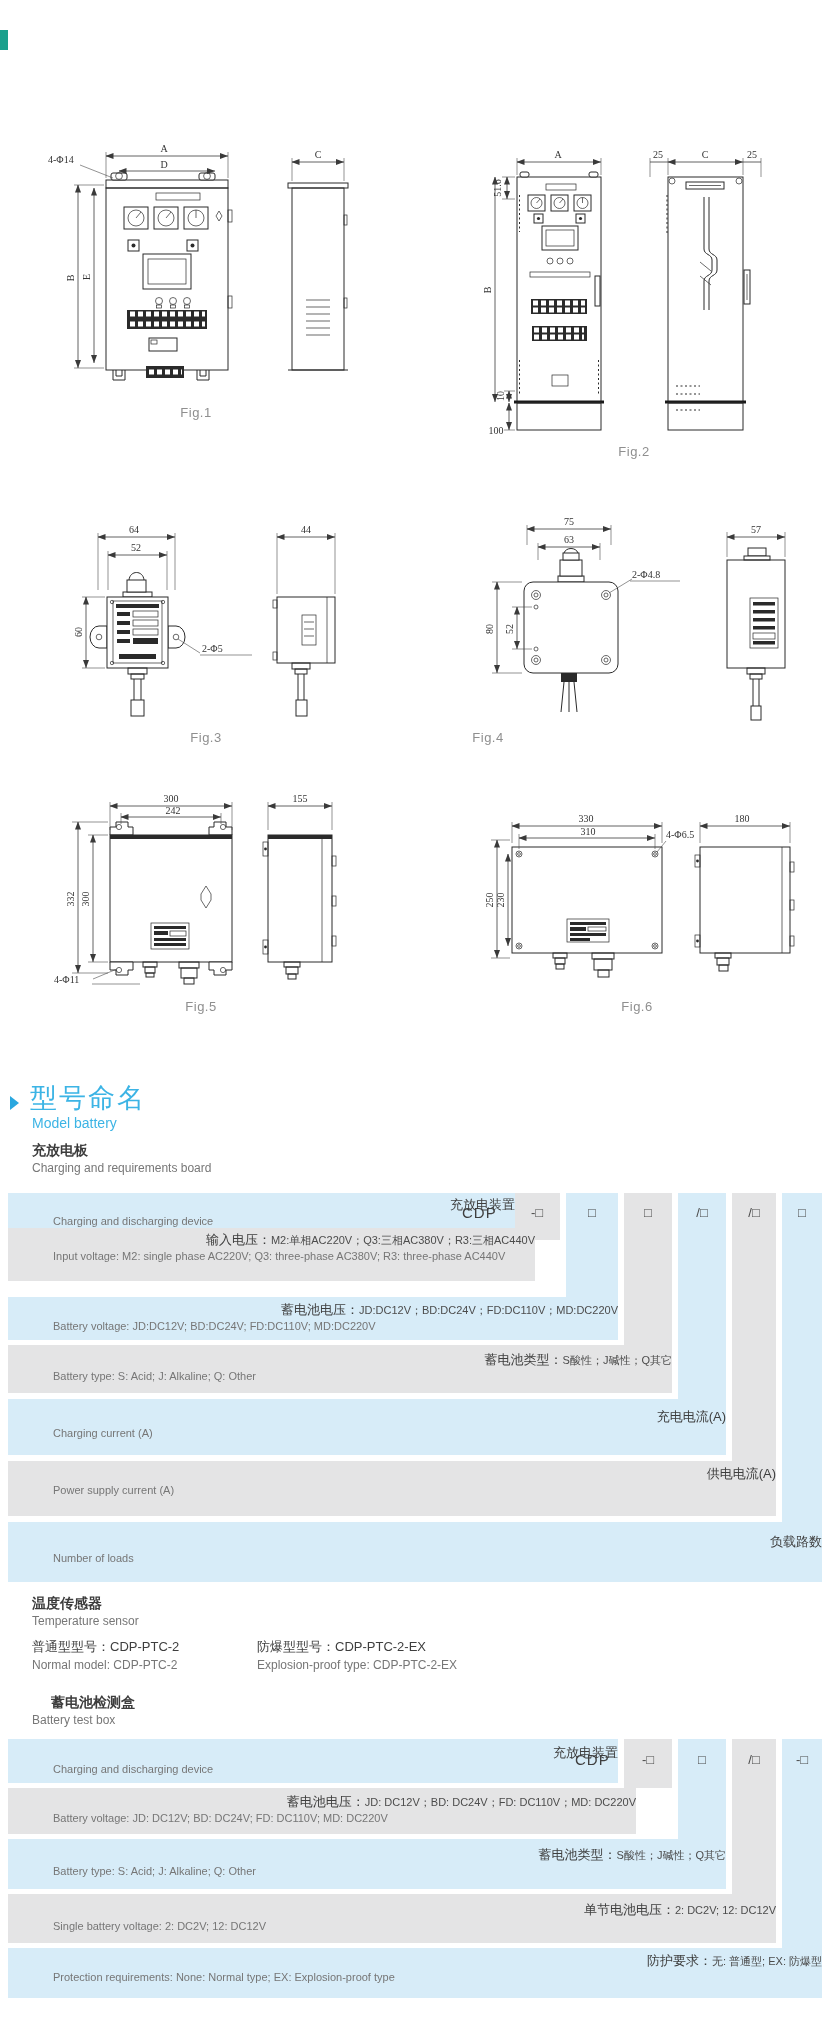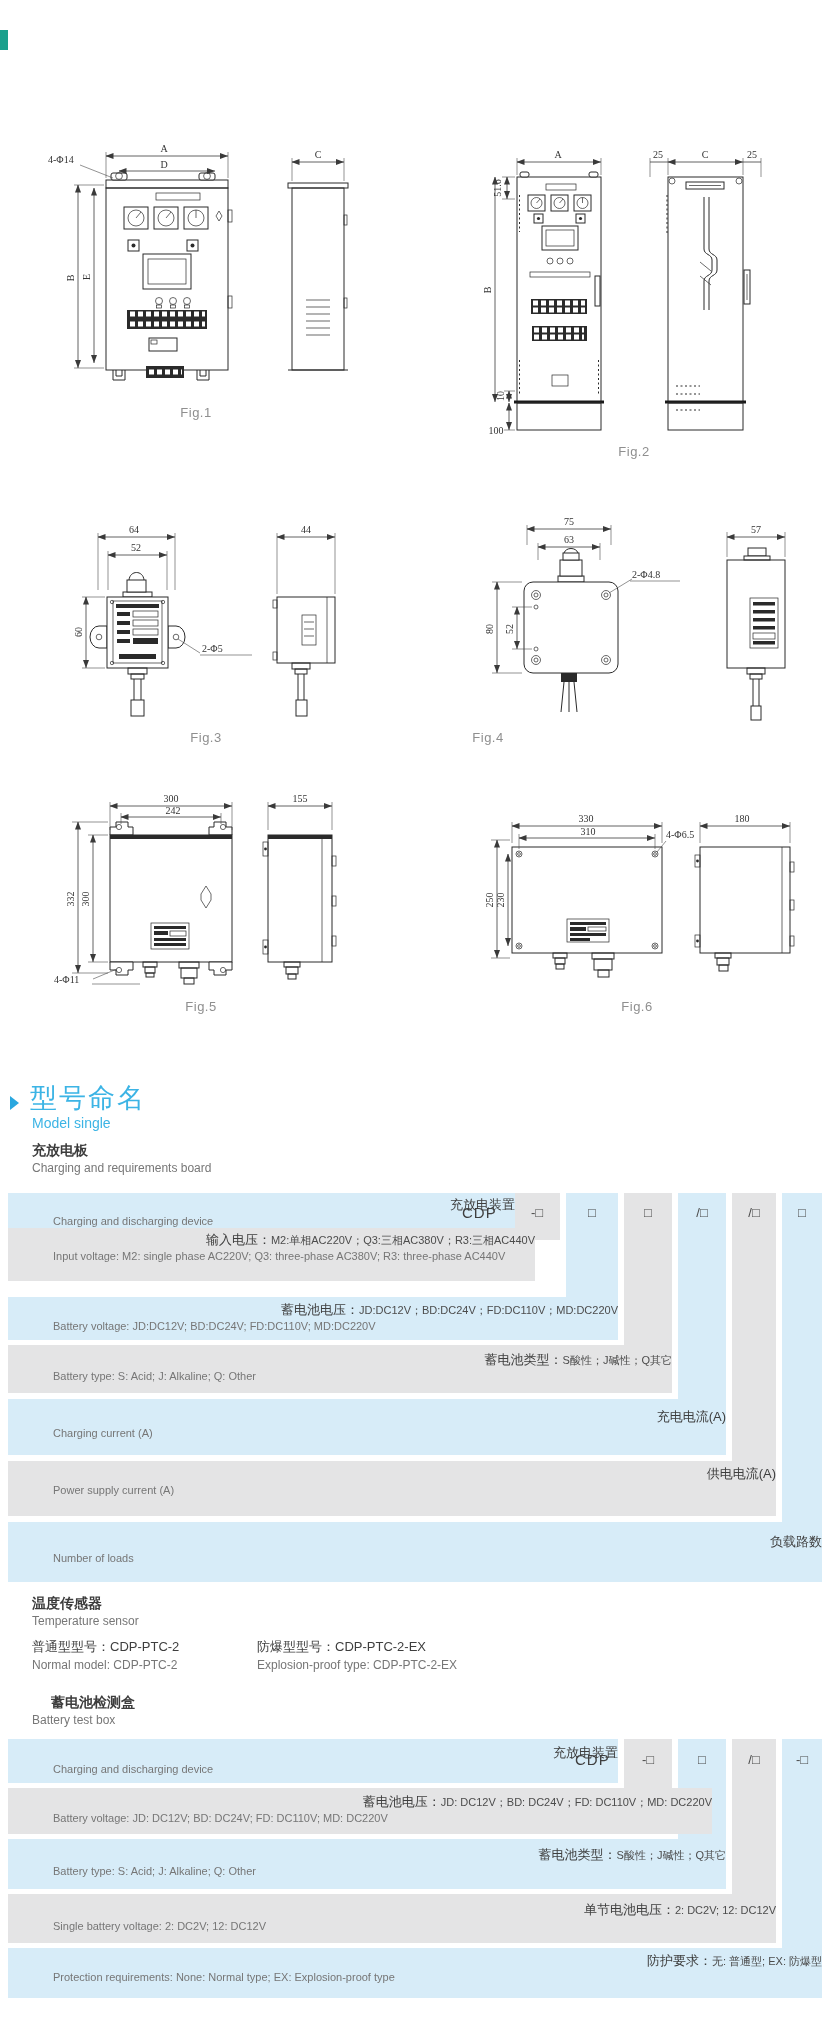--- a/index.html
+++ b/index.html
@@ -488,21 +488,21 @@
       <line class="ext" x1="700" y1="843" x2="700" y2="822"></line>
       <line class="ext" x1="790" y1="843" x2="790" y2="822"></line>
       <line class="dim" x1="700" y1="826" x2="790" y2="826" marker-start="url(#mb)" marker-end="url(#ma)"></line>
       <text class="dt" x="742" y="822" text-anchor="middle">180</text>
     </g>
     <text class="cap" x="637" y="1011" text-anchor="middle">Fig.6</text>
   </svg>
 
   <div class="abs sec-arrow" style="left:10px;top:1096px;"></div>
   <div class="abs sec-title" style="left:30px;top:1080px;">型号命名</div>
-  <div class="abs sec-sub" style="left:32px;top:1115px;">Model single</div>
+  <div class="abs sec-sub" style="left:32px;top:1115px;">Model battery</div>
 
   <div class="abs h-zh" style="left:32px;top:1142px;">充放电板</div>
   <div class="abs h-en" style="left:32px;top:1161px;">Charging and requirements board</div>
 
   <div>
 
     <div class="abs band-gray" style="left:515px;top:1193px;width:45px;height:47px;"></div>
     <div class="abs band-blue" style="left:566px;top:1193px;width:52px;height:104px;"></div>
     <div class="abs band-gray" style="left:624px;top:1193px;width:48px;height:152px;"></div>
     <div class="abs band-blue" style="left:678px;top:1193px;width:48px;height:206px;"></div>
@@ -560,21 +560,21 @@
   <div>
     <div class="abs band-gray" style="left:624px;top:1739px;width:48px;height:49px;"></div>
     <div class="abs band-blue" style="left:678px;top:1739px;width:48px;height:100px;"></div>
     <div class="abs band-gray" style="left:732px;top:1739px;width:44px;height:155px;"></div>
     <div class="abs band-blue" style="left:782px;top:1739px;width:40px;height:209px;"></div>
 
     <div class="nrow band-blue" style="left:8px;top:1739px;width:610px;height:44px;padding-top:6px;">
       <div class="zh"><span>充放电装置</span><span class="rest"></span></div>
       <div class="en">Charging and discharging device</div>
     </div>
-    <div class="nrow band-gray" style="left:8px;top:1788px;width:704px;height:46px;padding-top:6px;">
+    <div class="nrow band-gray" style="left:8px;top:1788px;width:628px;height:46px;padding-top:6px;">
       <div class="zh"><span>蓄电池电压：</span><span class="rest">JD: DC12V；BD: DC24V；FD: DC110V；MD: DC220V</span></div>
       <div class="en">Battery voltage: JD: DC12V; BD: DC24V; FD: DC110V; MD: DC220V</div>
     </div>
     <div class="nrow band-blue" style="left:8px;top:1839px;width:718px;height:50px;padding-top:8px;">
       <div class="zh"><span>蓄电池类型：</span><span class="rest">S酸性；J碱性；Q其它</span></div>
       <div class="en">Battery type: S: Acid; J: Alkaline; Q: Other</div>
     </div>
     <div class="nrow band-gray" style="left:8px;top:1894px;width:768px;height:49px;padding-top:8px;">
       <div class="zh"><span>单节电池电压：</span><span class="rest">2: DC2V; 12: DC12V</span></div>
       <div class="en">Single battery voltage:  2: DC2V; 12: DC12V</div>

